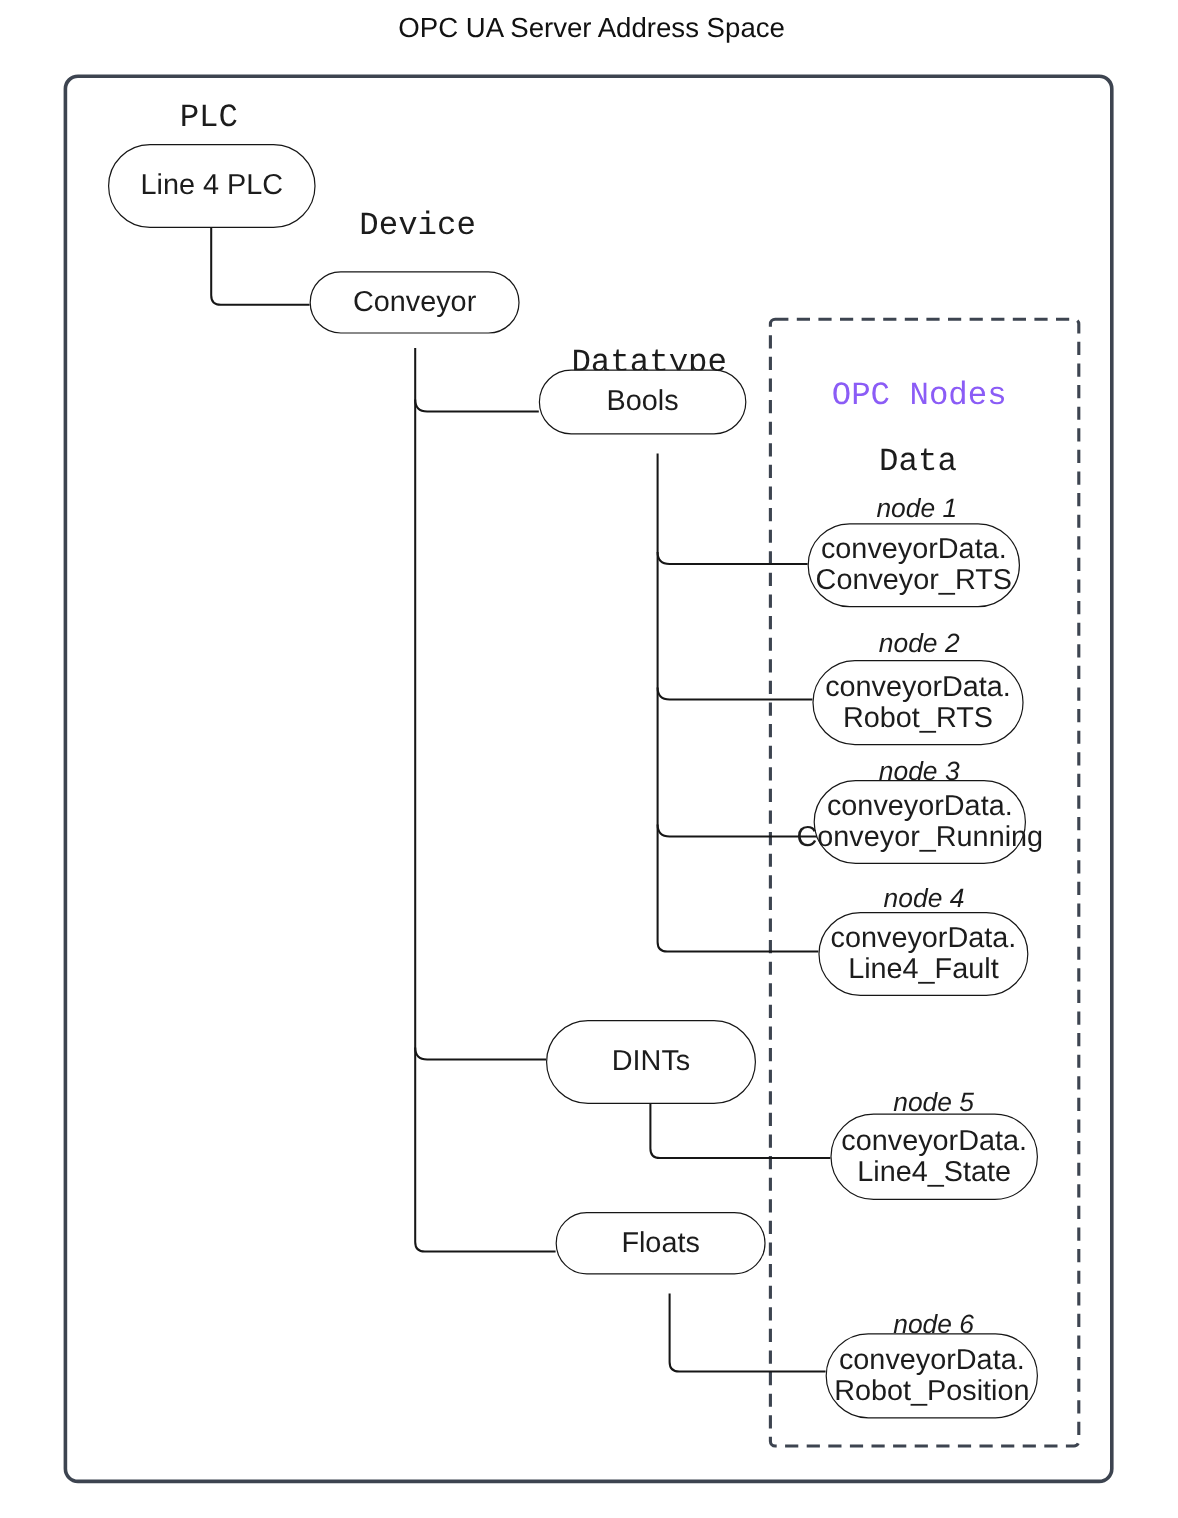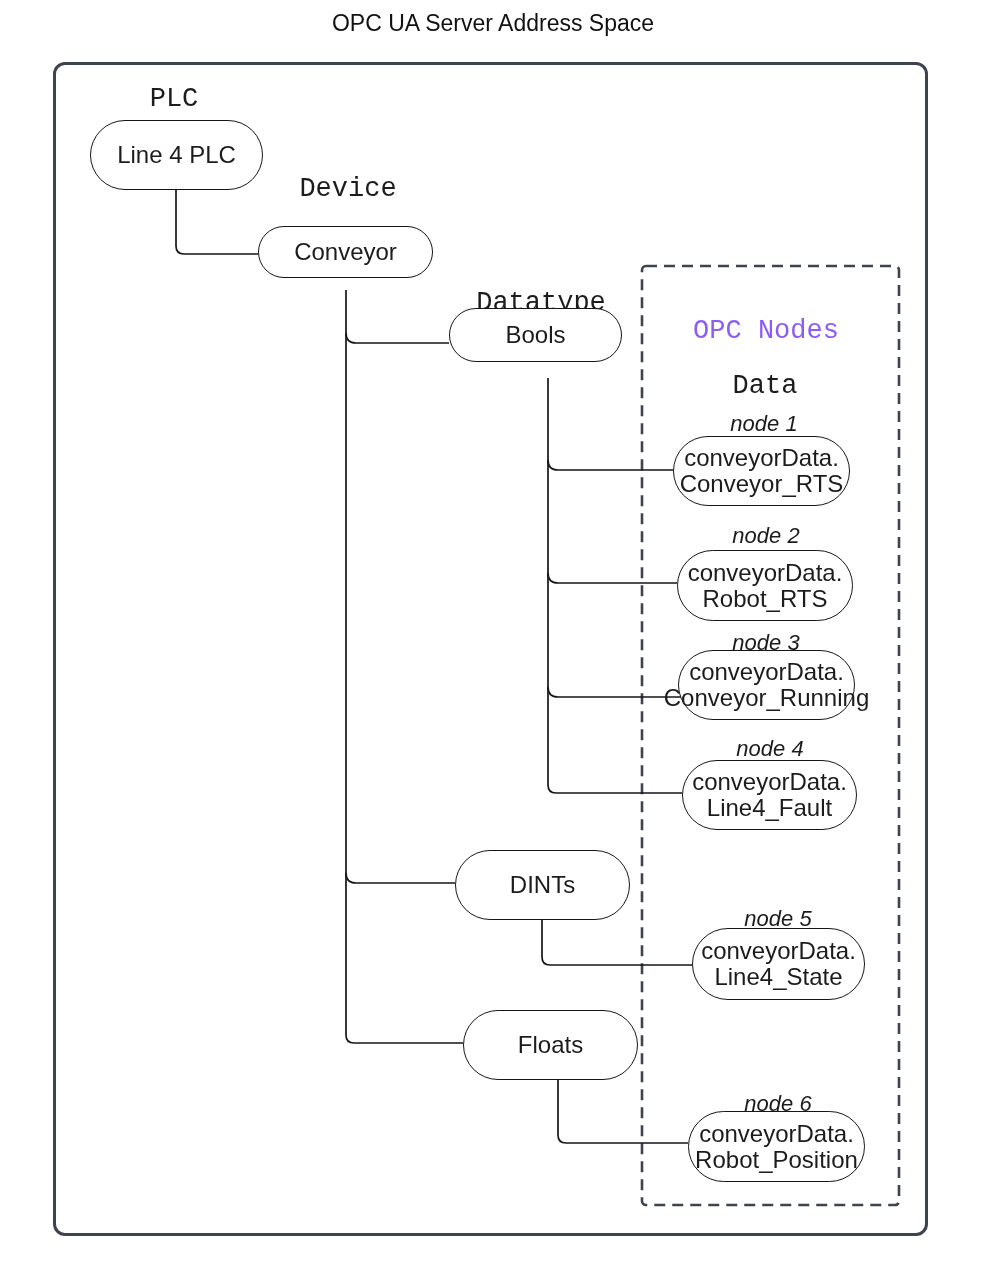--- a/index.html
+++ b/index.html
@@ -72,21 +72,21 @@
     font-size: 24px;
     line-height: 26px;
     white-space: nowrap;
     text-align: center;
   }
   
   .pill.plc     { left: 90px;  top: 120px;  width: 173px; height: 70px; }
   .pill.device  { left: 258px; top: 226px;  width: 175px; height: 52px; }
   .pill.bools   { left: 449px; top: 308px;  width: 173px; height: 54px; }
   .pill.dints   { left: 455px; top: 850px;  width: 175px; height: 70px; text-align: right; }
-  .pill.floats  { left: 463px; top: 1010px; width: 175px; height: 70px; }
+  .pill.floats  { left: 463px; top: 1010px; width: 175px; height: 52px; }
   
   .pill.n1 { left: 673px; top: 436px;  width: 177px; height: 70px; }
   .pill.n2 { left: 677px; top: 550px;  width: 176px; height: 71px; }
   .pill.n3 { left: 678px; top: 650px;  width: 177px; height: 70px; }
   .pill.n4 { left: 682px; top: 760px;  width: 175px; height: 70px; }
   .pill.n5 { left: 692px; top: 928px;  width: 173px; height: 72px; }
   .pill.n6 { left: 688px; top: 1111px; width: 177px; height: 71px; }
 </style>
 </head>
 <body>

